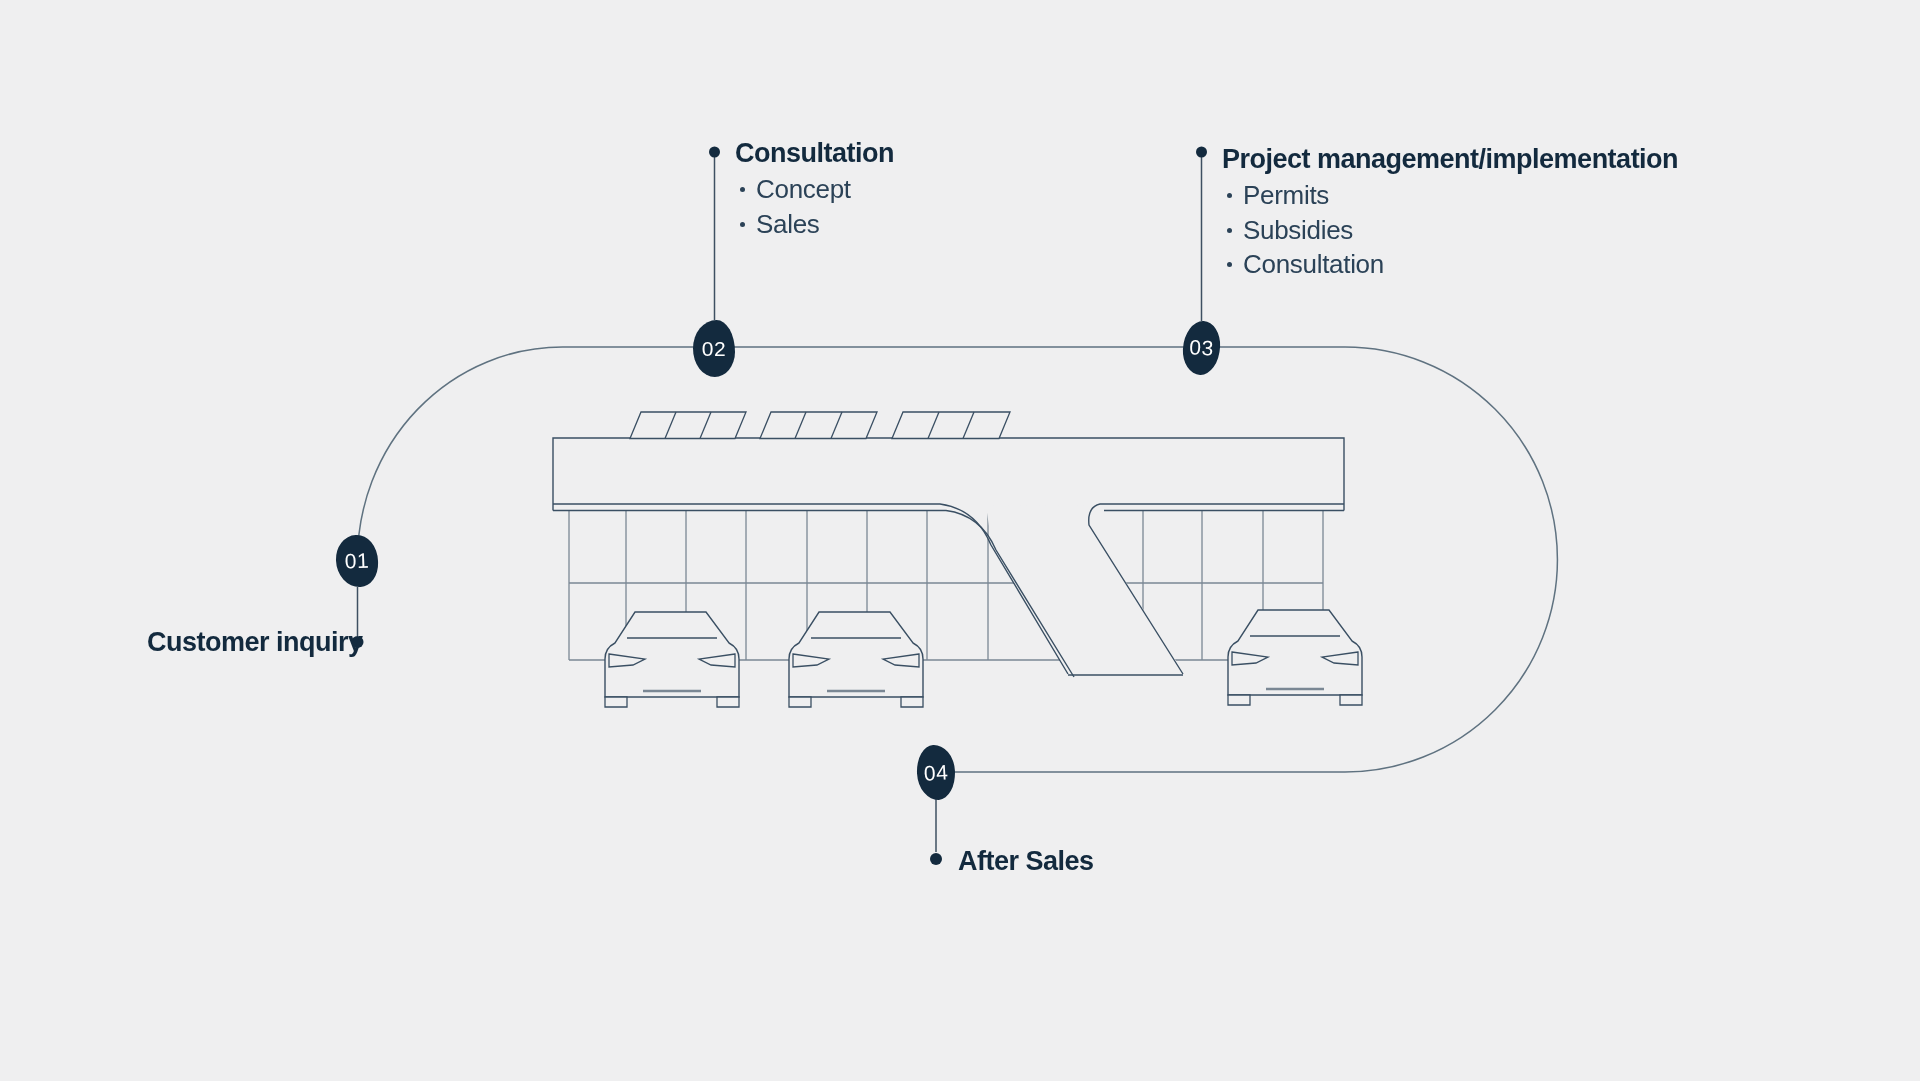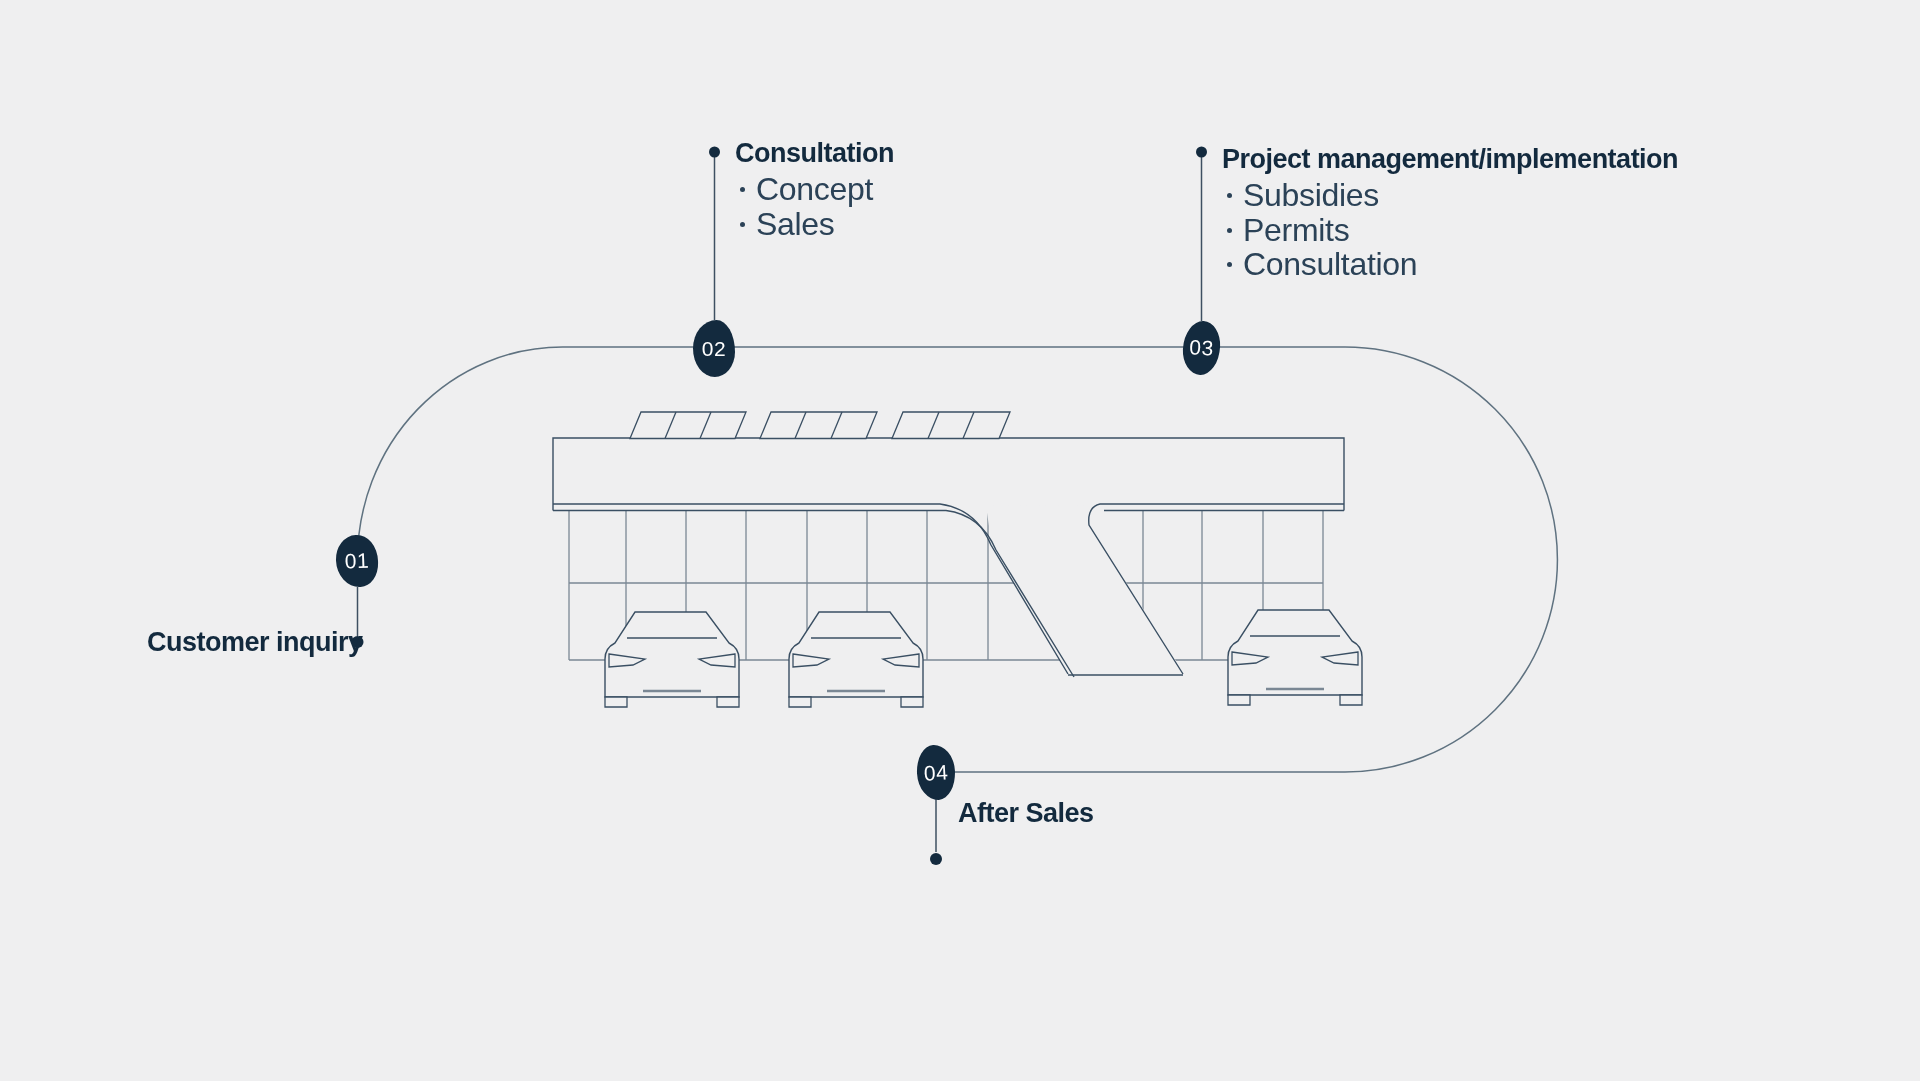--- a/index.html
+++ b/index.html
@@ -35,33 +35,33 @@
   .section{position:absolute;z-index:2;}
   .section .title{
     font-size:27px;font-weight:700;color:#132A3E;
     line-height:30px;letter-spacing:-0.5px;white-space:nowrap;
   }
   .section ul{
     margin:4px 0 0 0;padding:0;list-style:none;
   }
   .section li{
     position:relative;
-    font-size:32px;font-weight:400;color:#2B4257;
+    font-size:26px;font-weight:400;color:#2B4257;
     line-height:34.5px;letter-spacing:-0.3px;
     padding-left:21px;white-space:nowrap;
   }
   .section li::before{
     content:"";position:absolute;left:5px;top:15px;
     width:5px;height:5px;border-radius:50%;background:#2B4257;
   }
   .sec-inquiry{left:147px;top:627px;width:192px;}
   .sec-inquiry .title{text-align:center;}
   .sec-consultation{left:735px;top:138px;}
   .sec-project{left:1222px;top:144px;}
-  .sec-aftersales{left:958px;top:798px;}
+  .sec-aftersales{left:958px;top:846px;}
 </style>
 </head>
 <body>
 
 <div class="stage">
 
   <svg class="art" width="1920" height="1081" viewBox="0 0 1920 1081">
 
     <path d="M357.5,560 A205,213 0 0 1 562.5,347 L1345,347 A212.5,212.5 0 0 1 1345,772 L937,772" fill="none" stroke="#5F7280" stroke-width="1.5"></path>
 
@@ -177,22 +177,22 @@
     <div class="title">Consultation</div>
     <ul>
       <li>Concept</li>
       <li>Sales</li>
     </ul>
   </div>
 
   <div class="section sec-project">
     <div class="title">Project management/implementation</div>
     <ul>
+      <li>Permits</li>
       <li>Subsidies</li>
-      <li>Permits</li>
       <li>Consultation</li>
     </ul>
   </div>
 
   <div class="section sec-aftersales">
     <div class="title">After Sales</div>
     <ul>
     </ul>
   </div>
 

